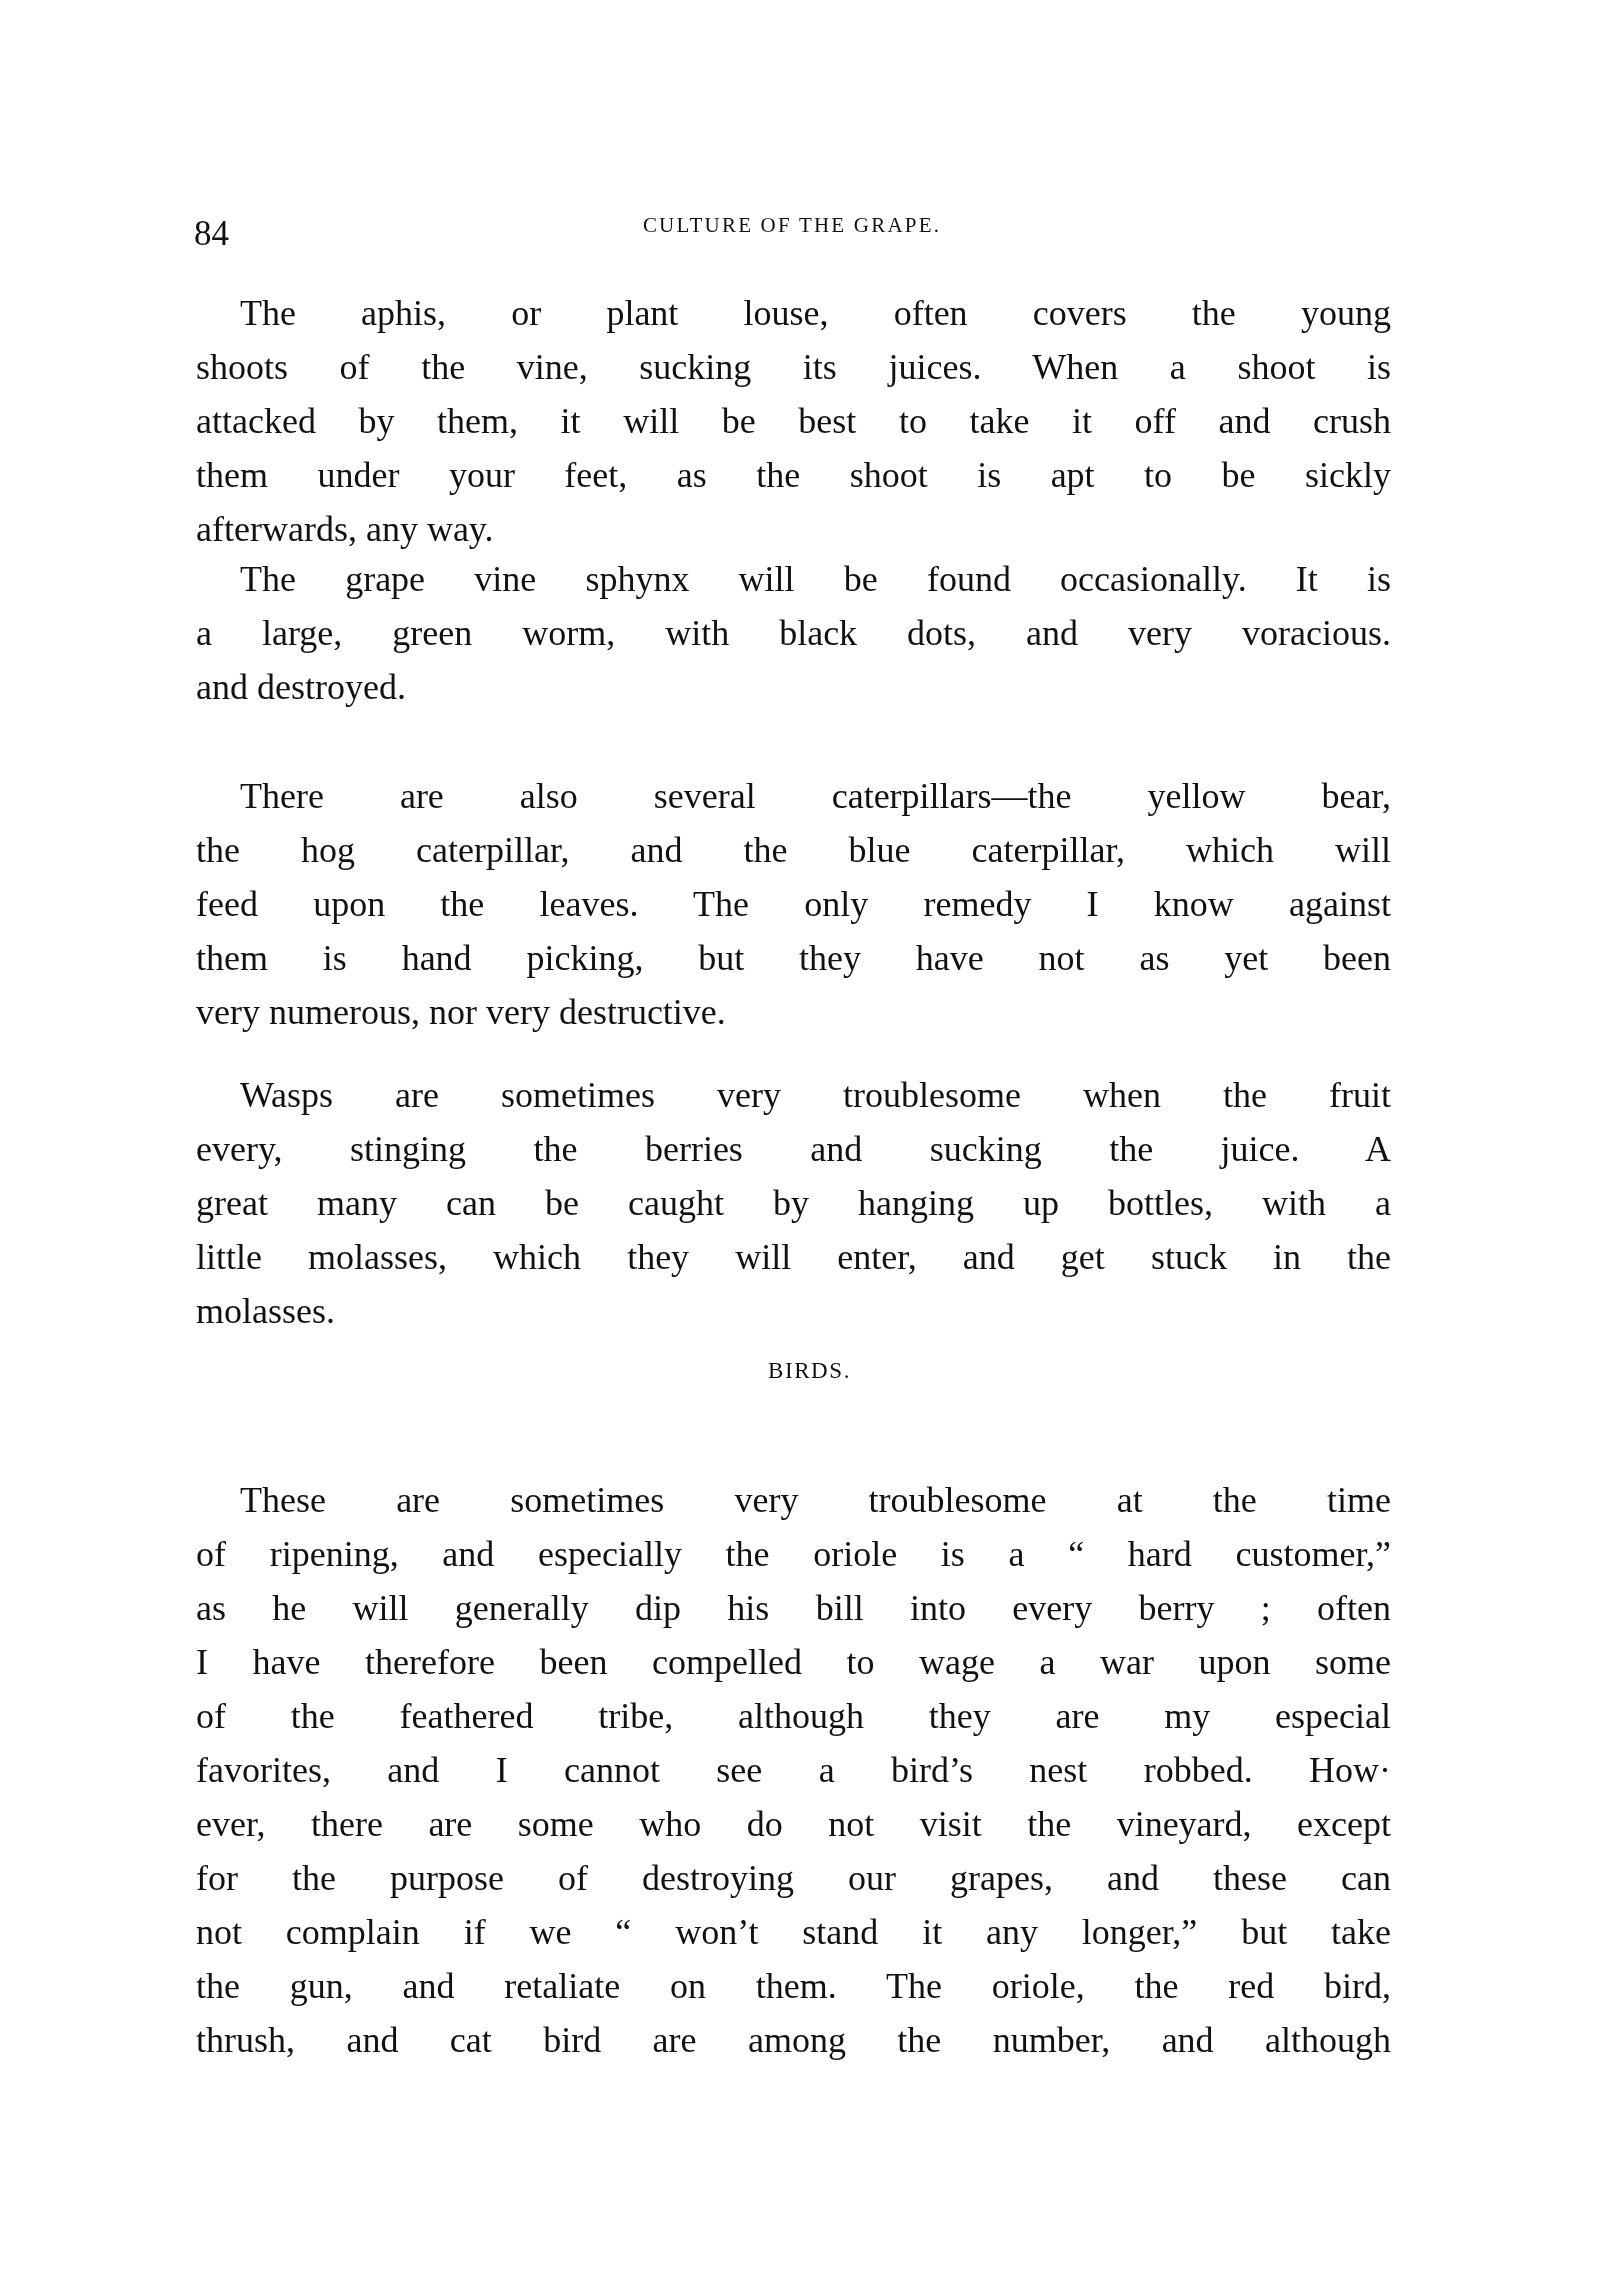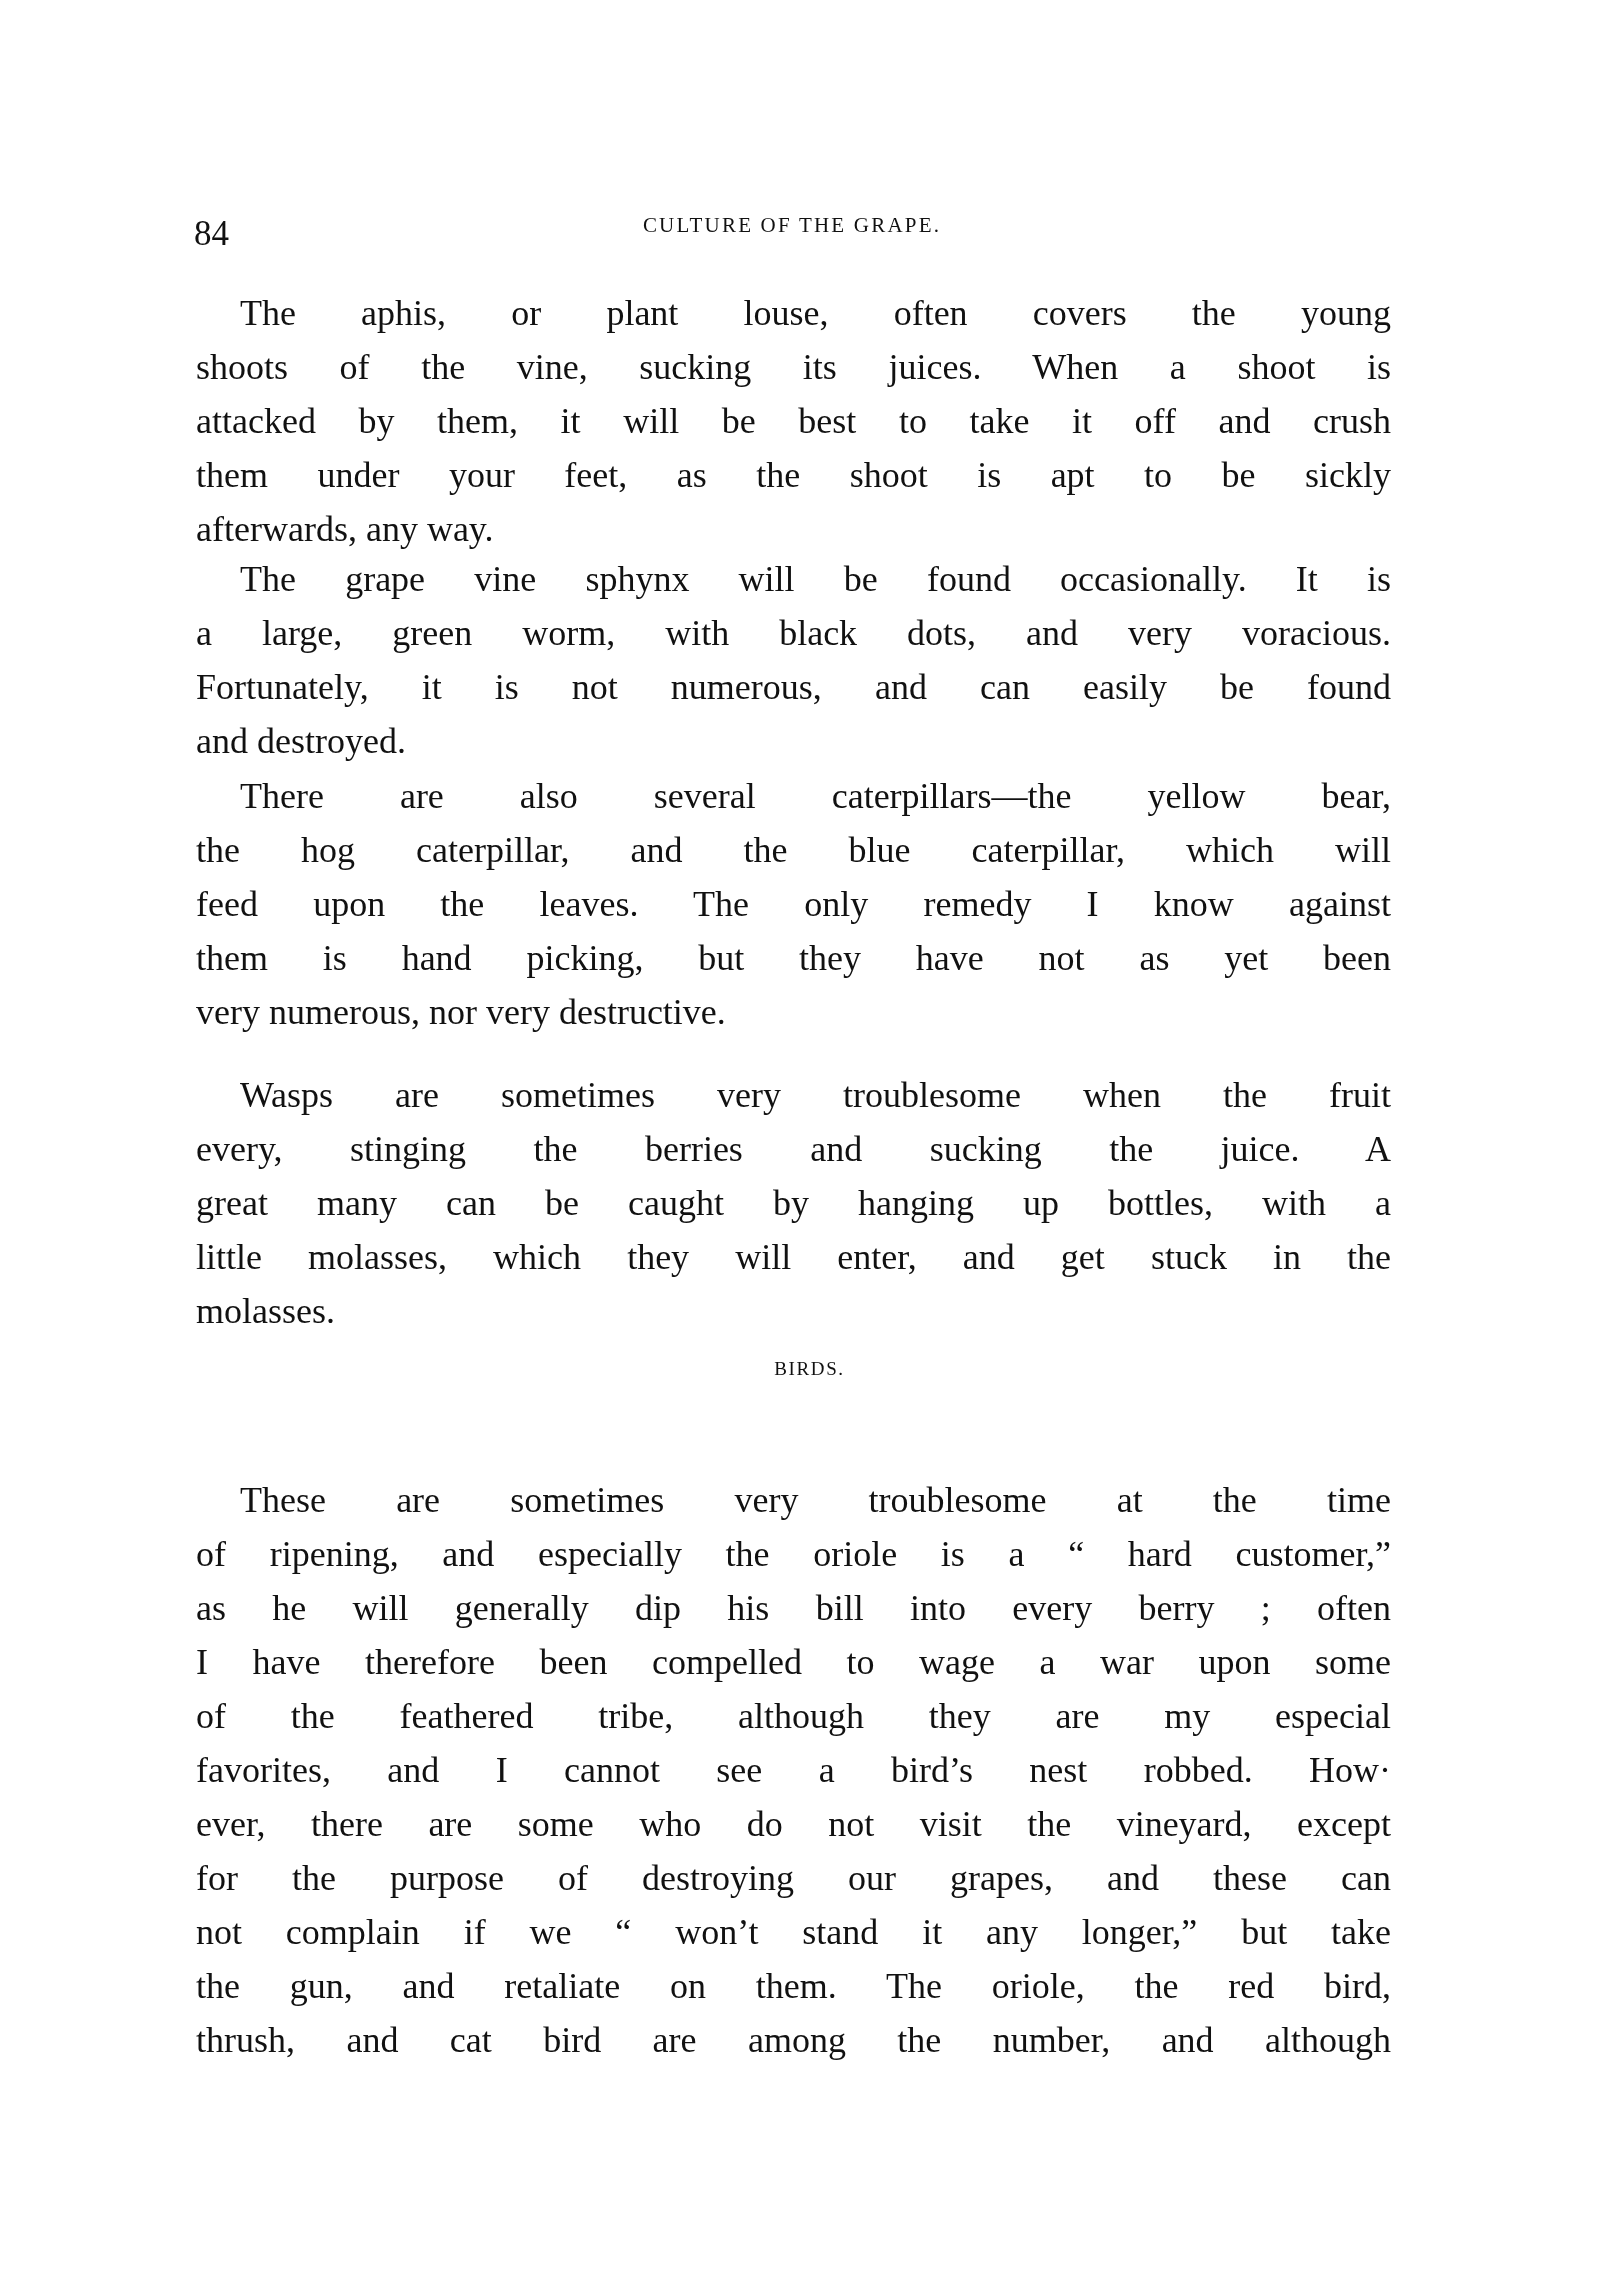--- a/index.html
+++ b/index.html
@@ -9,42 +9,41 @@
   .page-number { position: absolute; left: 0; top: 0; font-size: 35px; line-height: 49px; margin-top: 12px; }
   .head-title { position: absolute; left: 0; right: 0; top: 4.4px; text-align: center;
                 font-size: 21px; letter-spacing: 2.2px; line-height: 49px; }
   .text-block { position: absolute; left: 196px; width: 1195px; }
   .line { display: block; height: 54px; line-height: 54px; font-size: 36px;
           text-align: justify; text-align-last: justify; white-space: nowrap; overflow: visible; }
   .line.last { text-align-last: left; }
   .line.indent { padding-left: 44px; }
   .line span { white-space: normal; }
   .section-heading { position: absolute; top: 1358px; left: 0; width: 100%; text-align: center;
-                     font-size: 19px; letter-spacing: 1.6px; }
+                     font-size: 23px; letter-spacing: 1.6px; }
 </style>
 </head>
 <body>
 
 <div class="running-head">
   <div class="page-number">84</div>
   <div class="head-title">CULTURE OF THE GRAPE.</div>
 </div>
 
 <div class="text-block" style="top:286px;">
   <div class="line indent"><span>The aphis, or plant louse, often covers the young</span></div>
   <div class="line"><span>shoots of the vine, sucking its juices.  When a shoot is</span></div>
   <div class="line"><span>attacked by them, it will be best to take it off and crush</span></div>
   <div class="line"><span>them under your feet, as the shoot is apt to be sickly</span></div>
   <div class="line last"><span>afterwards, any way.</span></div>
 </div>
 
 <div class="text-block" style="top:552px;">
   <div class="line indent"><span>The grape vine sphynx will be found occasionally.  It is</span></div>
   <div class="line"><span>a large, green worm, with black dots, and very voracious.</span></div>
-  <div class="line"><span>Fortunately, it is not numerous, and can easily be found</span></div>
   <div class="line last"><span>and destroyed.</span></div>
 </div>
 
 <div class="text-block" style="top:769px;">
   <div class="line indent"><span>There are also several caterpillars—the yellow bear,</span></div>
   <div class="line"><span>the hog caterpillar, and the blue caterpillar, which will</span></div>
   <div class="line"><span>feed upon the leaves.  The only remedy I know against</span></div>
   <div class="line"><span>them is hand picking, but they have not as yet been</span></div>
   <div class="line last"><span>very numerous, nor very destructive.</span></div>
 </div>

